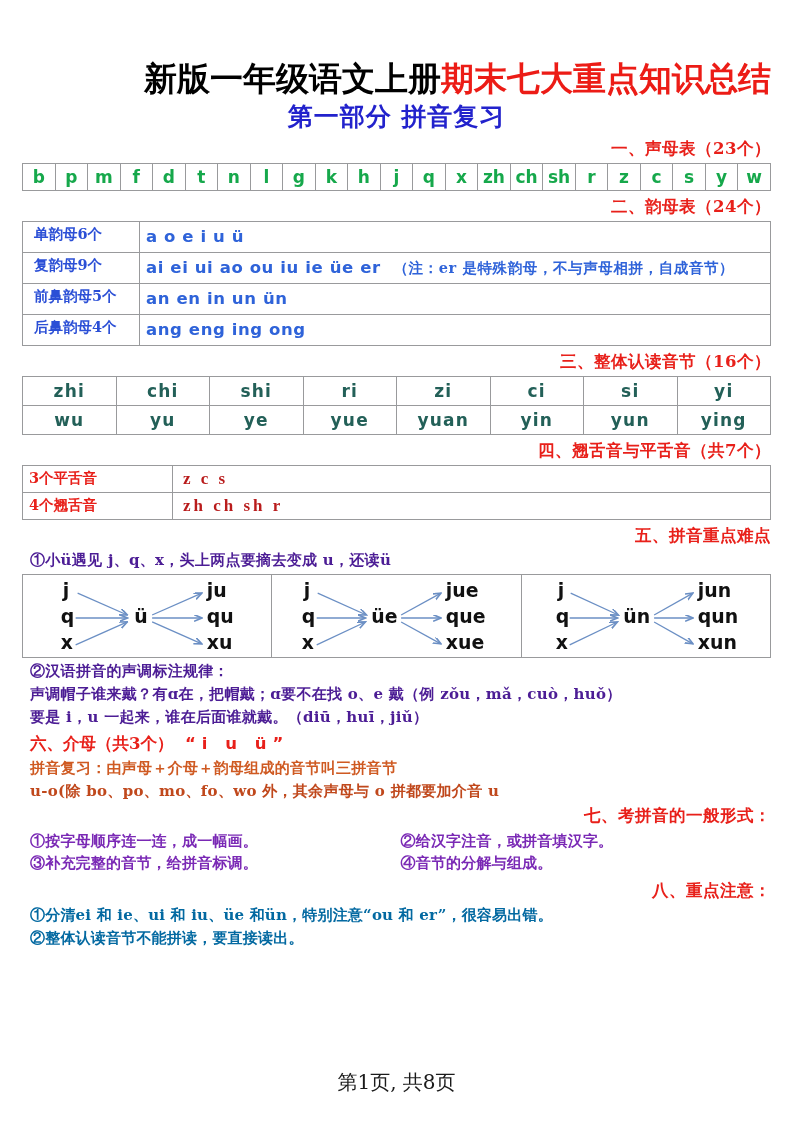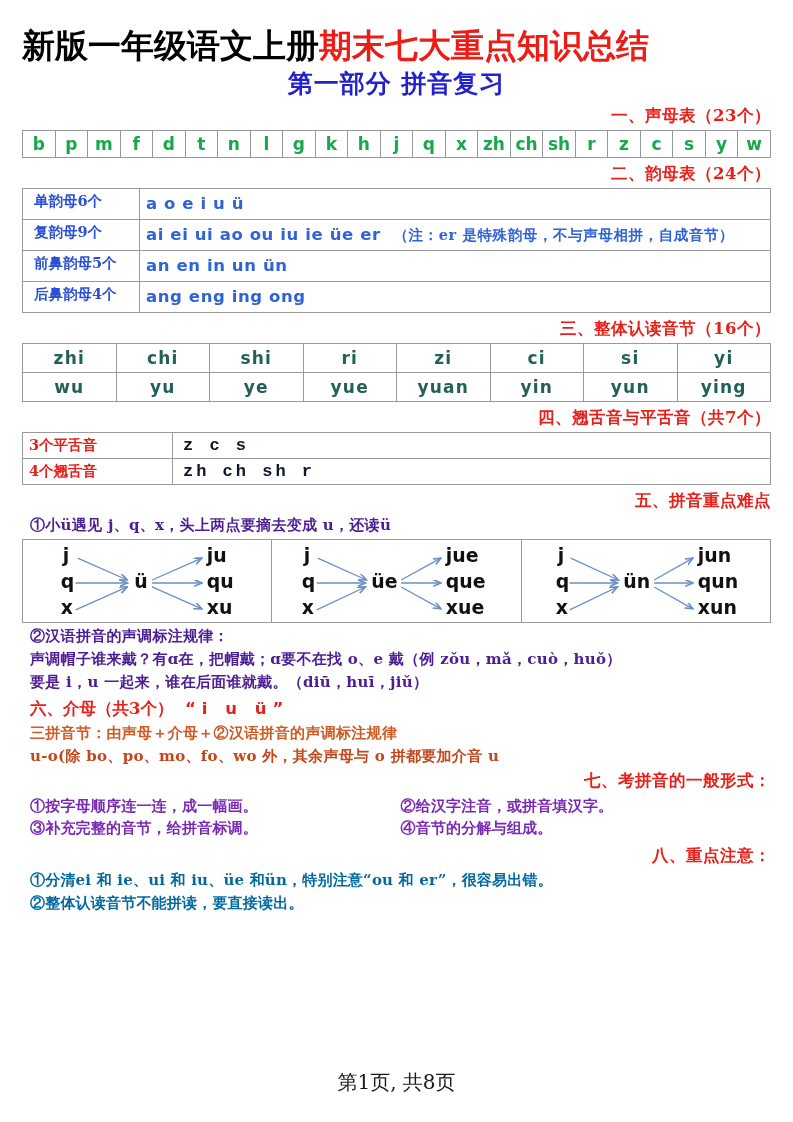--- a/index.html
+++ b/index.html
@@ -14,27 +14,28 @@
   }
   .page {
     width: 793px;
     height: 1122px;
     padding: 28px 22px 0 22px;
     position: relative;
   }
 
   
   .title-main {
-    text-align: left;
+    text-align: right;
     font-size: 33px;
     font-weight: bold;
     font-family: "DejaVu Serif", "Liberation Serif", serif;
     letter-spacing: 0px;
     line-height: 1.12;
     white-space: nowrap;
+    margin-top: 33px;
   }
   .title-main .t-black { color: #000000; }
   .title-main .t-red { color: #ec1c16; }
   .title-sub {
     text-align: center;
     font-size: 25px;
     font-weight: bold;
     font-family: "DejaVu Serif", "Liberation Serif", serif;
     color: #2222cc;
     margin-top: 2px;
@@ -108,24 +109,24 @@
   .tbl-tongue td { padding: 3px 6px; }
   .tbl-tongue .lbl {
     width: 150px;
     color: #e8201a;
     font-weight: bold;
     font-size: 14.5px;
     font-family: "DejaVu Serif", "Liberation Serif", serif;
     padding-left: 6px;
   }
   .tbl-tongue .val {
-    color: #0f172a;
+    color: #b91c1c;
     font-size: 17px;
     font-weight: bold;
-    font-family: Liberation Mono, monospace;
+    font-family: Liberation Serif, serif;
     letter-spacing: 3px;
     padding-left: 10px;
   }
 
   
   .teal-line {
     color: #4c1d95;
     font-weight: bold;
     font-size: 15px;
     font-family: "DejaVu Serif", "Liberation Serif", serif;
@@ -373,21 +374,21 @@
   </tbody>
     </table>
 
   <div class="teal-line">②汉语拼音的声调标注规律：</div>
   <div class="teal-line">声调帽子谁来戴？有ɑ在，把帽戴；ɑ要不在找 o、e 戴（例 zǒu，mǎ，cuò，huǒ）</div>
   <div class="teal-line">要是 i，u 一起来，谁在后面谁就戴。（diū，huī，jiǔ）</div>
 
   <div class="sec6-head">
     <span>六、介母（共3个）</span>&nbsp;&nbsp;<span class="quoted">“i   u   ü”</span>
   </div>
-  <div class="orange-line">三拼音节：由声母＋介母＋②汉语拼音的声调标注规律</div>
+  <div class="orange-line">拼音复习：由声母＋介母＋韵母组成的音节叫三拼音节</div>
   <div class="orange-line darker">u-o(除 bo、po、mo、fo、wo 外，其余声母与 o 拼都要加介音 u</div>
 
   <div class="sec-head tight">七、考拼音的一般形式：</div>
   <div class="two-col">
     <div class="col">
       <div class="purple-line">①按字母顺序连一连，成一幅画。</div>
       <div class="purple-line">③补充完整的音节，给拼音标调。</div>
     </div>
     <div class="col">
       <div class="purple-line">②给汉字注音，或拼音填汉字。</div>

